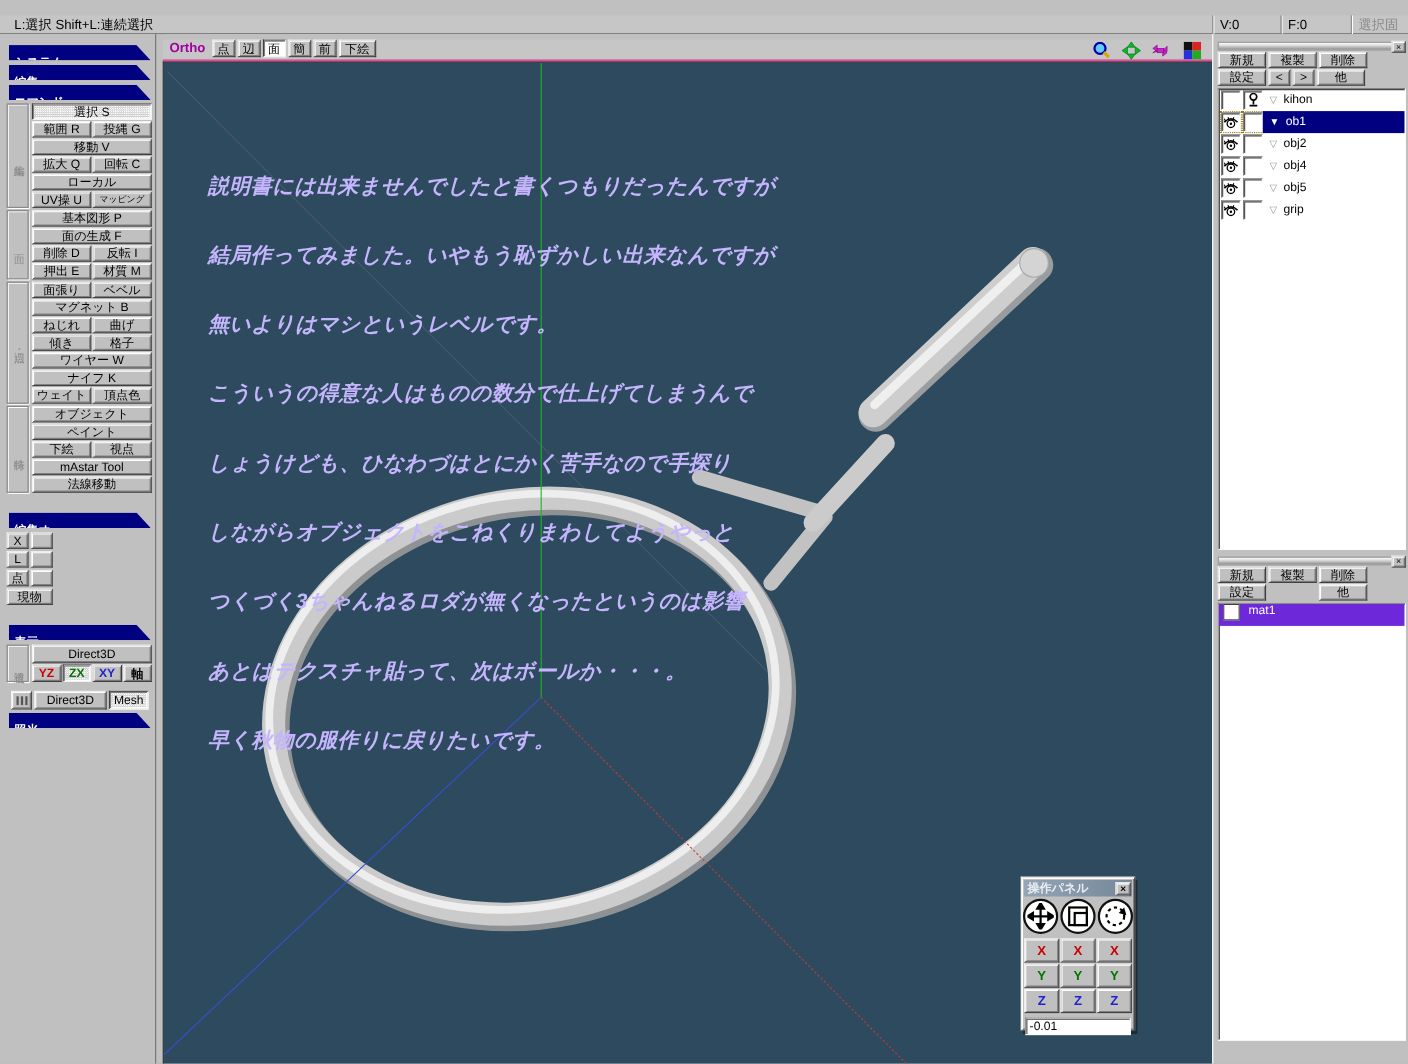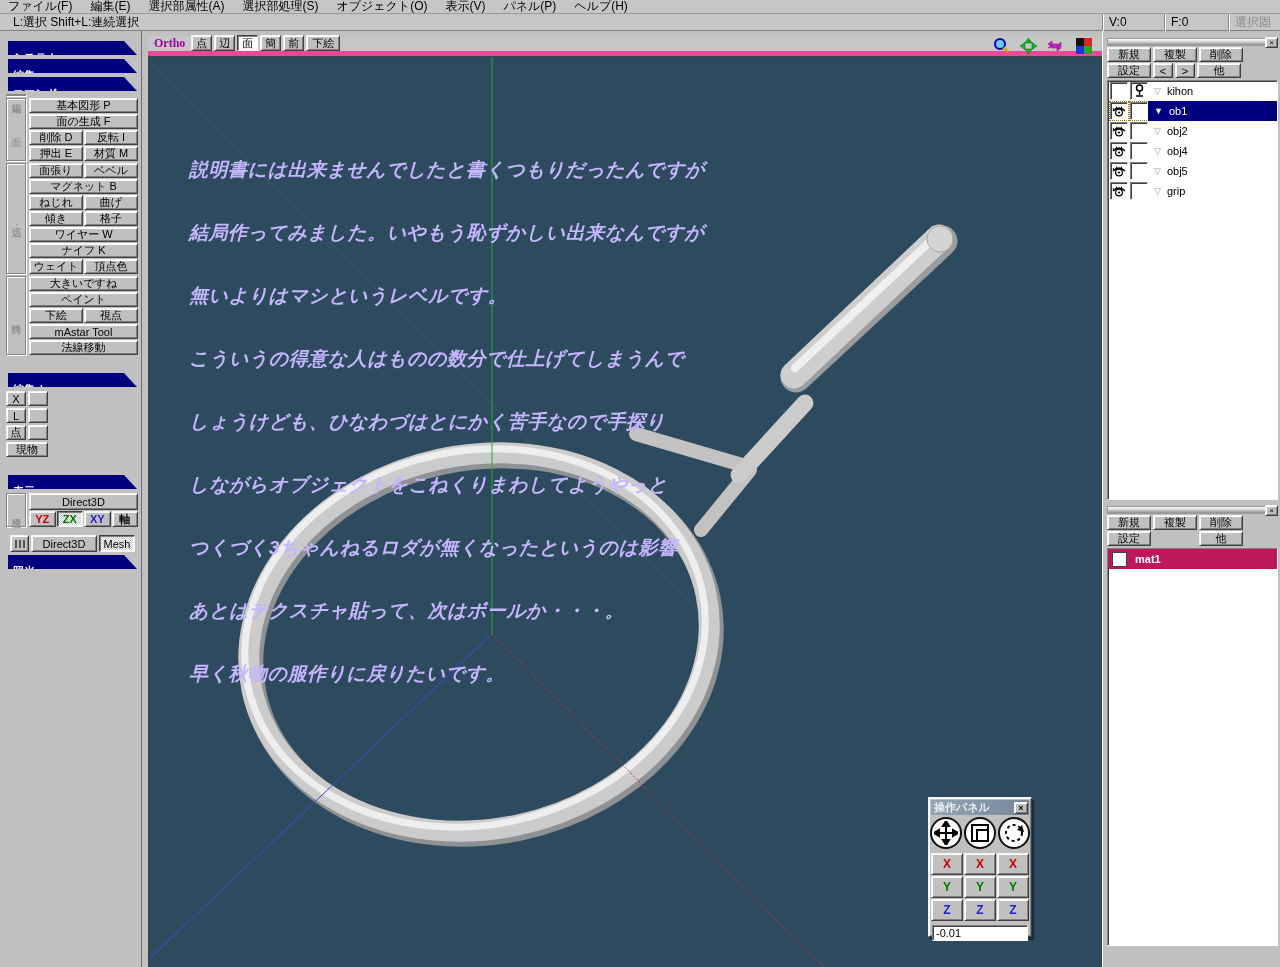--- a/index.html
+++ b/index.html
@@ -62,21 +62,21 @@
   #dispframe .axrow { display:flex; gap:1px; height:16px; }
   #dispframe .axrow .btn3d { flex:1; font-weight:bold; }
   #disprow2 { display:flex; gap:2px; margin:8px 3px 0 10px; height:17px; }
   .yz { color:#cc0000; } .zx { color:#007700; } .xy { color:#2222cc; }
   .bars-icon { display:flex; gap:2px; align-items:center; }
   .bars-icon i { display:block; width:2px; height:8px; background:#555; }
 
   
   #viewport { position:absolute; left:148px; top:31px; width:954px; height:936px; background:#c0c0c0; }
   #vtoolbar { position:relative; margin-top:5px; height:20px; background:#c6c6c6; display:flex;
-              align-items:flex-end; gap:2px; padding-left:6px; border-bottom:5px solid #ec4899;font-family:Liberation Serif, serif; }
+              align-items:flex-start; gap:2px; padding-left:6px; border-bottom:2px solid #ec4899; }
   #vtoolbar .ortho { color:#a000a0; font-weight:bold; font-size:12px; margin-right:4px; }
   #vtoolbar .btn3d { width:21px; height:16px; }
   #vtoolbar .wbtn { width:34px; }
   .ticon { position:absolute; top:2px; width:17px; height:16px; }
   #canvas { position:relative; width:954px; height:911px; background:#2d4a5e; overflow:hidden;
             border-top:1px solid #404040; border-left:1px solid #404040; }
   #annotation { position:absolute; left:40px; top:60px; z-index:3; color:#c4b5fd;
                 font-style:italic; font-weight:bold; font-size:19px; line-height:21px;
                 white-space:pre; letter-spacing:0.5px; }
   #cansvg { position:absolute; left:0; top:0; z-index:1; }
@@ -97,21 +97,21 @@
   #objlist { height:420px; } #matlist { height:398px; }
   .objrow { display:flex; align-items:center; height:20px; }
   .cellbox { width:18px; height:18px; margin-left:2px; background:#fff; border:1px solid;
              border-color:#808080 #ffffff #ffffff #808080; box-shadow:inset 1px 1px 0 #404040;
              display:flex; align-items:center; justify-content:center; }
   .focus-cells { outline:1px dotted #9a7b00; }
   .objlabel { flex:1; height:20px; display:flex; align-items:center; gap:6px; padding-left:6px; }
   .objlabel .tri { font-size:9px; color:#9a9a9a; }
   .objrow.sel .objlabel { background:#000080; color:#fff; }
   .objrow.sel .tri { color:#fff; }
-  .matrow { display:flex; align-items:center; height:20px; background:#be185d; color:#fff;font-weight:bold; }
+  .matrow { display:flex; align-items:flex-start; height:20px; background:#6d28d9; color:#fff; }
   .swatch { width:15px; height:15px; background:#fff; border:1px solid #404040; margin:0 8px 0 4px; }
 
   
   #oppanel { position:absolute; left:928px; top:797px; width:104px; height:140px; z-index:10;
              background:#c0c0c0; border:1px solid; border-color:#f2f2f2 #404040 #404040 #f2f2f2;
              box-shadow:inset 1px 1px 0 #fff, inset -1px -1px 0 #808080, 2px 3px 0 rgba(0,0,0,.4); }
   #optitle { height:15px; margin:2px; background:linear-gradient(90deg,#93a5b5,#76879a);
              color:#e9eef3; font-weight:bold; display:flex; align-items:center; padding-left:3px; }
   #optitle .xbtn { margin-left:auto; width:14px; height:12px; font-size:9px; line-height:10px;
                    text-align:center; color:#000; margin-right:1px; }
@@ -124,47 +124,60 @@
   .axx { color:#cc0000; } .axy { color:#007700; } .axz { color:#2222cc; }
   #opvalue { margin:4px 3px 0 3px; height:16px; background:#fff; border:1px solid;
              border-color:#808080 #fff #fff #808080; box-shadow:inset 1px 1px 0 #404040;
              font-size:11px; line-height:15px; padding-left:3px; }
 </style>
 </head>
 <body>
 
 <div id="root">
 
-  <div id="menubar">
-    <span>ファイル(F)</span>
-    <span>編集(E)</span>
-    <span>選択部属性(A)</span>
-    <span>選択部処理(S)</span>
-    <span>オブジェクト(O)</span>
-    <span>表示(V)</span>
-    <span>パネル(P)</span>
-    <span>ヘルプ(H)</span>
-  </div>
 
   <div id="statusbar">
     <span class="mode">L:選択  Shift+L:連続選択</span>
     <span class="sfield v">V:0</span>
     <span class="sfield f">F:0</span>
     <span class="sfield lock">選択固定</span>
   </div>
 
   <div id="leftpanel">
     <div class="pennant">システム</div>
     <div class="pennant">編集</div>
     <div class="pennant" style="margin-bottom:3px">コマンド</div>
 
     <div class="cmdgroup">
       <div class="tabbox etched">
           <span class="vtab">編集</span>
         </div>
+      <div class="btncol">
+        <div class="cmdrow">
+            <div class="btn3d pressed stip">選択 S</div>
+          </div>
+        <div class="cmdrow">
+            <div class="btn3d">範囲 R</div>
+            <div class="btn3d">投縄 G</div>
+          </div>
+        <div class="cmdrow">
+            <div class="btn3d">移動 V</div>
+          </div>
+        <div class="cmdrow">
+            <div class="btn3d">拡大 Q</div>
+            <div class="btn3d">回転 C</div>
+          </div>
+        <div class="cmdrow">
+            <div class="btn3d">ローカル</div>
+          </div>
+        <div class="cmdrow">
+            <div class="btn3d">UV操 U</div>
+            <div class="btn3d small-lbl">マッピング</div>
+          </div>
+      </div>
     </div>
 
     <div class="cmdgroup">
       <div class="tabbox etched">
           <span class="vtab">面</span>
         </div>
       <div class="btncol">
         <div class="cmdrow">
             <div class="btn3d">基本図形 P</div>
           </div>
@@ -214,21 +227,21 @@
           </div>
       </div>
     </div>
 
     <div class="cmdgroup">
       <div class="tabbox etched">
           <span class="vtab">特殊</span>
         </div>
       <div class="btncol">
         <div class="cmdrow">
-            <div class="btn3d">大きいですね</div>
+            <div class="btn3d">オブジェクト</div>
           </div>
         <div class="cmdrow">
             <div class="btn3d">ペイント</div>
           </div>
         <div class="cmdrow">
             <div class="btn3d">下絵</div>
             <div class="btn3d">視点</div>
           </div>
         <div class="cmdrow">
             <div class="btn3d">mAstar Tool</div>

